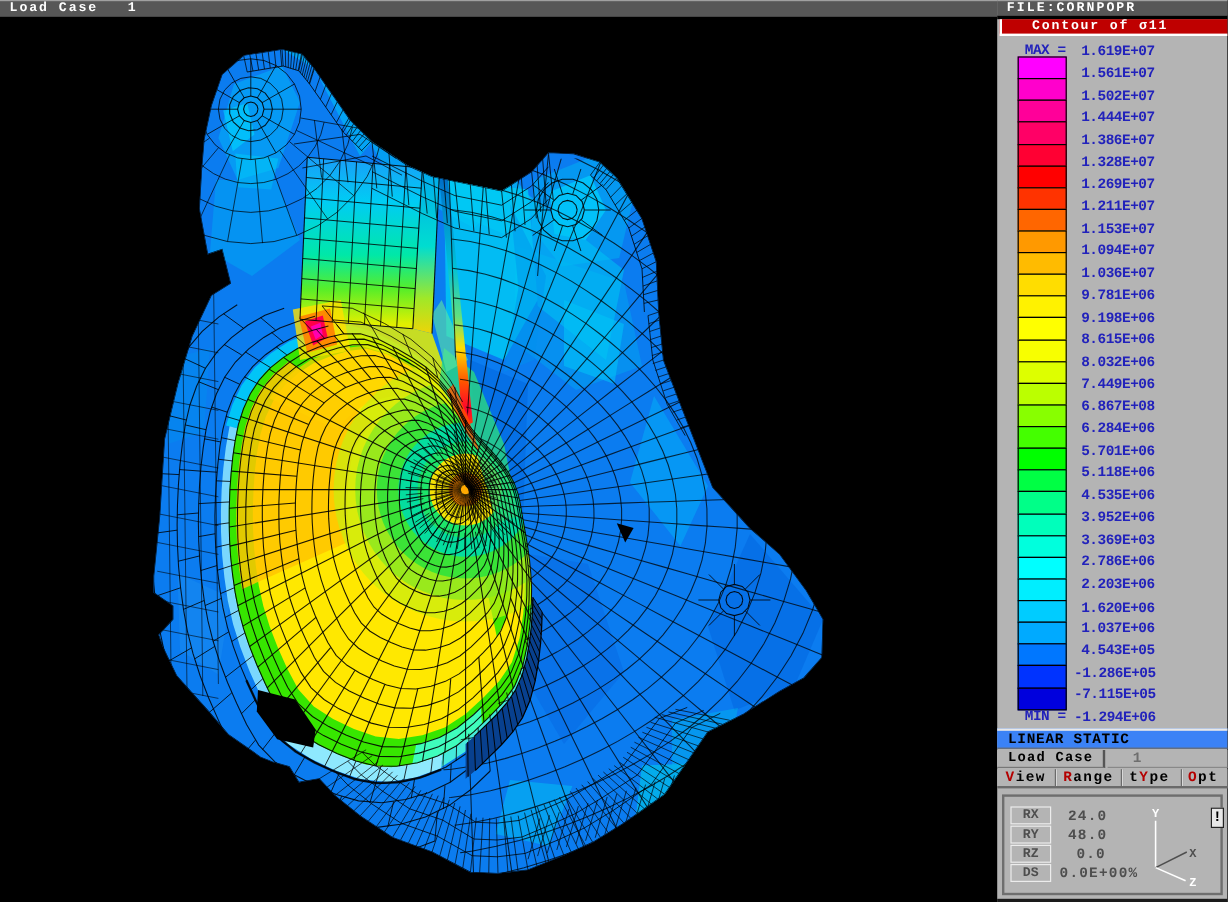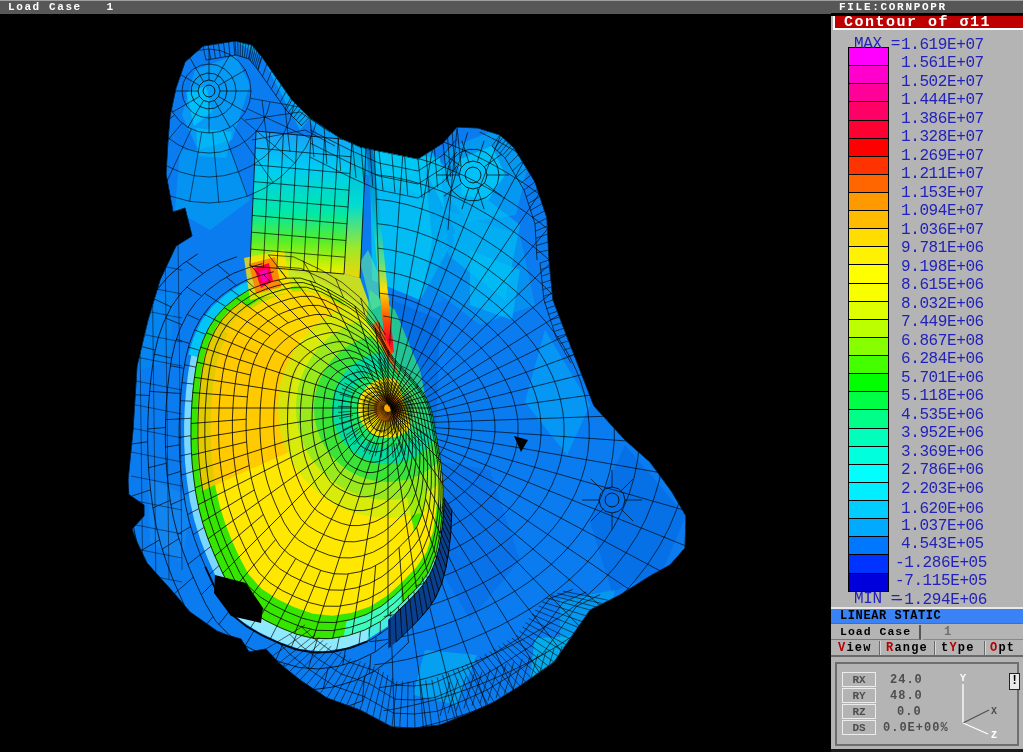--- a/index.html
+++ b/index.html
@@ -4,22 +4,22 @@
 html,body {width:1023px;height:752px;background:#000;overflow:hidden;position:relative;
  font-family:"Liberation Mono",monospace}
 #topbar {position:absolute;left:0;top:0;width:831px;height:14px;background:#575757;
  border-top:1px solid #a0a0a0;color:#fff;font-size:11px;font-weight:bold;letter-spacing:1.6px;
  line-height:13px;padding-left:8px}
 #panel {position:absolute;left:831px;top:0;width:192px;height:752px;background:#b4b4b4}
 #filebar {position:absolute;left:0;top:0;width:192px;height:13px;background:#575757;
  border-top:1px solid #a0a0a0;color:#fff;font-size:11px;font-weight:bold;letter-spacing:1.7px;line-height:12px;padding-left:8px}
 #blackstrip {position:absolute;left:0;top:13px;width:192px;height:3px;background:#000}
 #redbar {position:absolute;left:2px;top:16px;width:190px;height:14px;background:#bf0000;
- border-left:2px solid #fff;border-bottom:2px solid #fff;color:#fff;font-size:15px;font-weight:bold;letter-spacing:1.5px;line-height:13px;padding-left:9px}
-.lv {position:absolute;color:#2222bb;font-size:16px;font-weight:normal;letter-spacing:-0.4px;white-space:pre}
+ border-left:2px solid #fff;border-bottom:2px solid #fff;color:#fff;font-size:11px;font-weight:bold;letter-spacing:1.5px;line-height:13px;padding-left:25px}
+.lv {position:absolute;color:#2222bb;font-size:12px;font-weight:bold;letter-spacing:-0.4px;white-space:pre}
 #linstat {position:absolute;left:0px;top:607px;width:192px;height:17px;background:#3b82f6;
  border-top:2px solid #e8e8e8;border-bottom:1px solid #6a6a6a;color:#000;font-size:12px;
  font-weight:bold;letter-spacing:0.6px;line-height:15px;padding-left:9px}
 #lcrow {position:absolute;left:0;top:625px;width:192px;height:15px;background:#b4b4b4}
 #lcbox {position:absolute;left:0;top:0;width:90px;height:15px;background:#b4b4b4;
  border-right:2px solid #555;border-bottom:1px solid #777;color:#000;font-size:11.5px;
  font-weight:bold;letter-spacing:1px;line-height:14px;padding-left:9px;white-space:pre}
 #lcval {position:absolute;left:92px;top:0;width:100px;height:15px;border-bottom:1px solid #888;
  color:#6e6e6e;font-size:12px;font-weight:bold;line-height:14px;padding-left:21px}
 #btnrow {position:absolute;left:0;top:641px;width:192px;height:16px;background:#b4b4b4;
@@ -834,21 +834,21 @@
 <div class="lv" style="left:70px;top:257.6px">9.198E+06</div>
 <div class="lv" style="left:70px;top:276.1px">8.615E+06</div>
 <div class="lv" style="left:70px;top:294.6px">8.032E+06</div>
 <div class="lv" style="left:70px;top:313.1px">7.449E+06</div>
 <div class="lv" style="left:70px;top:331.6px">6.867E+08</div>
 <div class="lv" style="left:70px;top:350.1px">6.284E+06</div>
 <div class="lv" style="left:70px;top:368.6px">5.701E+06</div>
 <div class="lv" style="left:70px;top:387.1px">5.118E+06</div>
 <div class="lv" style="left:70px;top:405.6px">4.535E+06</div>
 <div class="lv" style="left:70px;top:424.1px">3.952E+06</div>
-<div class="lv" style="left:70px;top:442.6px">3.369E+06</div>
+<div class="lv" style="left:70px;top:442.6px">3.369E+03</div>
 <div class="lv" style="left:70px;top:461.1px">2.786E+06</div>
 <div class="lv" style="left:70px;top:479.6px">2.203E+06</div>
 <div class="lv" style="left:70px;top:500px">1.620E+06</div>
 <div class="lv" style="left:70px;top:516.6px">1.037E+06</div>
 <div class="lv" style="left:70px;top:535.1px">4.543E+05</div>
 <div class="lv" style="left:64px;top:553.6px">-1.286E+05</div>
 <div class="lv" style="left:64px;top:572.1px">-7.115E+05</div>
 <div class="lv" style="left:64px;top:590.6px">-1.294E+06</div>
 <div class="lv" style="left:23px;top:34.6px">MAX =</div>
 <div class="lv" style="left:23px;top:589.6px">MIN =</div>

